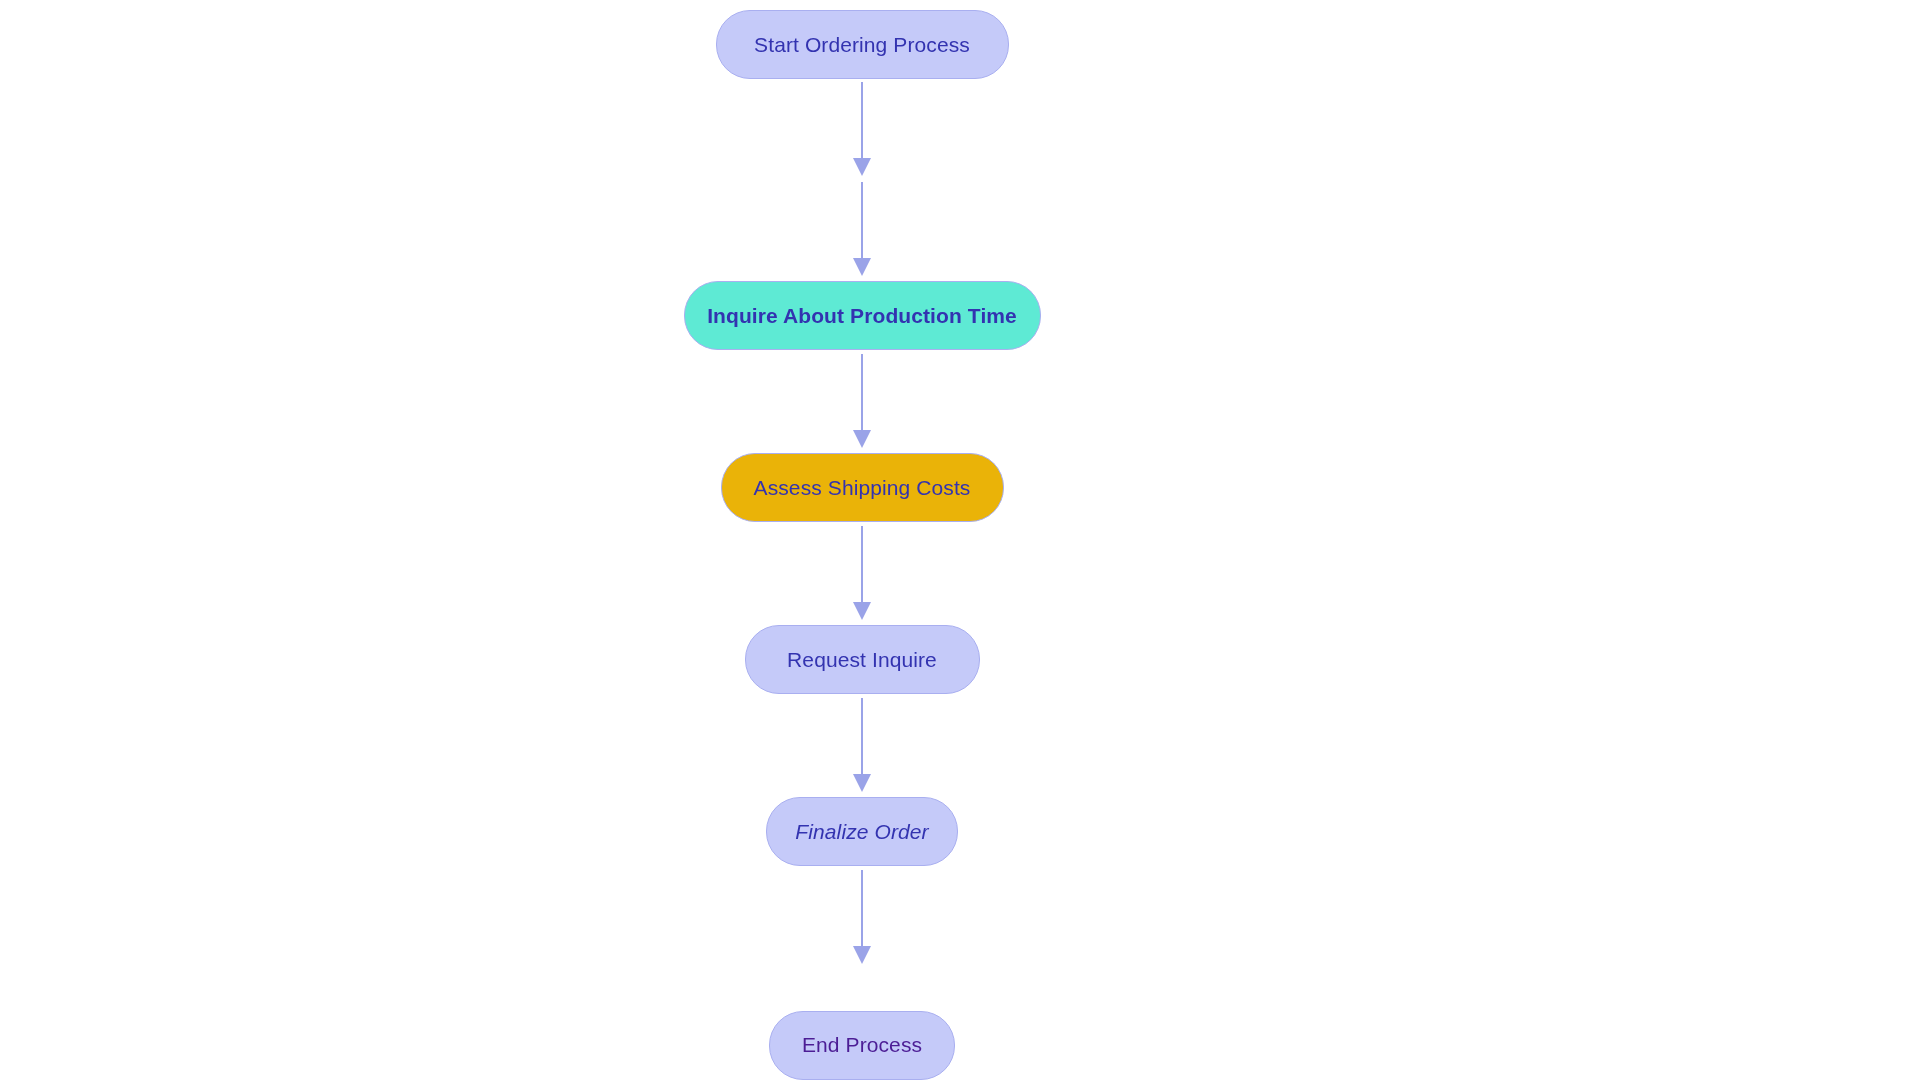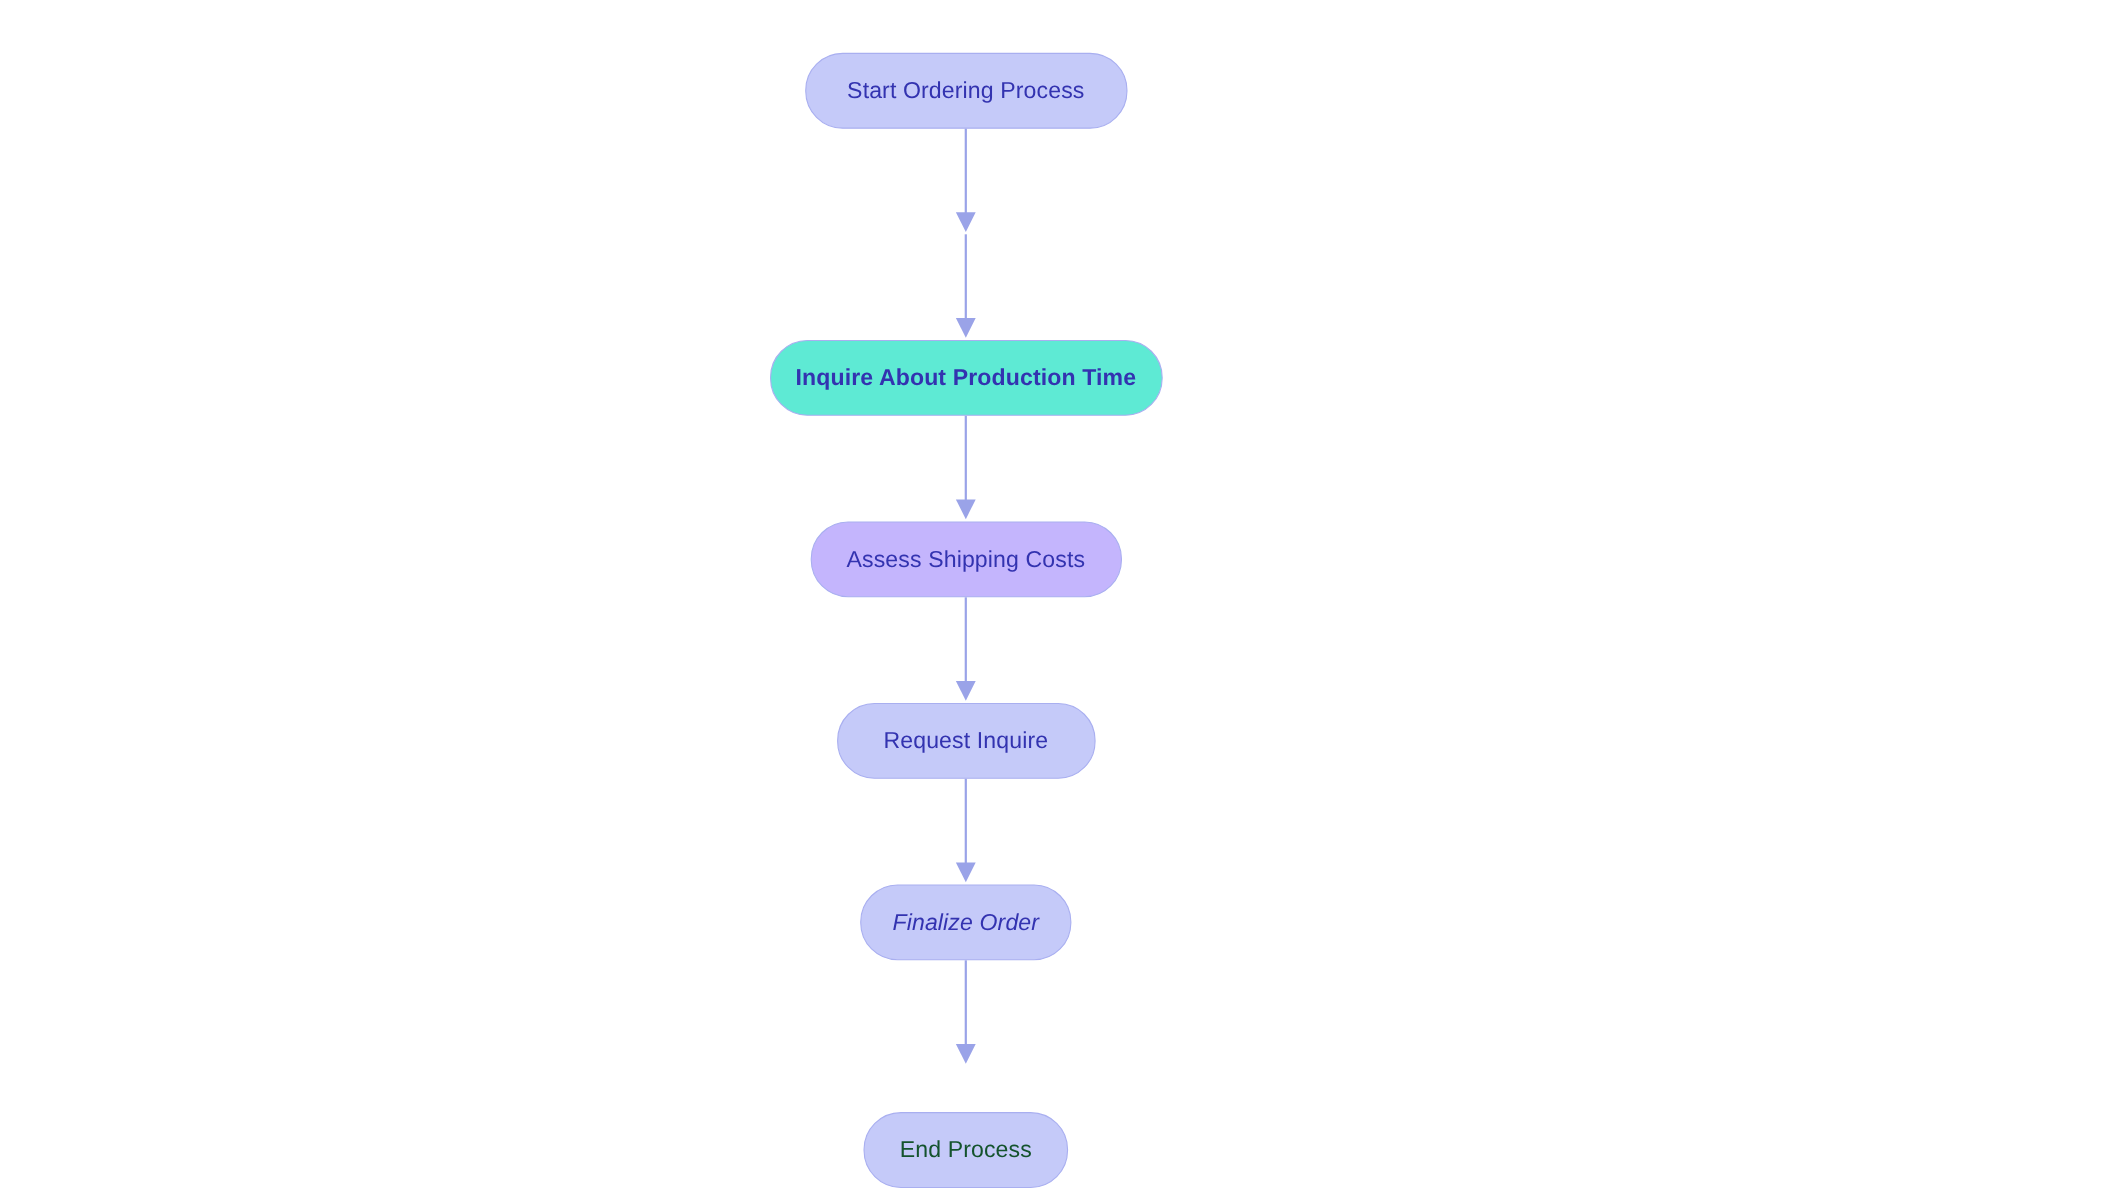--- a/index.html
+++ b/index.html
@@ -18,28 +18,28 @@
   #flowchart-canvas {
     position: relative;
     width: 1920px;
     height: 1080px;
     background: #ffffff;
   }
 
   
   .chain {
     position: absolute;
-    left: 16px;
+    left: 0;
     top: 0;
     width: 1724px;
     height: 1080px;
     display: flex;
     flex-direction: column;
     align-items: center;
-    justify-content: flex-end;
+    justify-content: space-between;
     padding-top: 10px;
     box-sizing: border-box;
   }
 
   
   .node {
     box-sizing: border-box;
     height: 69px;
     background: #c5caf9;
     border: 1.3px solid #a9aff0;
@@ -104,21 +104,21 @@
     </div>
 
     <div class="node" style="width: 357px; background: #5eead4; border-color: rgb(169, 175, 240); color: rgb(51, 51, 176); font-weight: bold;">
       <span>Inquire About Production Time</span>
     </div>
     <div class="connector">
       <div class="shaft" style="background: rgb(154, 163, 232);"></div>
       <div class="head" style="border-top-color: rgb(154, 163, 232);"></div>
     </div>
 
-    <div class="node" style="width: 283px; background: #c4b5fd; border-color: rgb(169, 175, 240); color: rgb(51, 51, 176);">
+    <div class="node" style="width: 283px; background: #eab308; border-color: rgb(169, 175, 240); color: rgb(51, 51, 176);">
       <span>Assess Shipping Costs</span>
     </div>
     <div class="connector">
       <div class="shaft" style="background: rgb(154, 163, 232);"></div>
       <div class="head" style="border-top-color: rgb(154, 163, 232);"></div>
     </div>
 
     <div class="node" style="width: 235px; background: rgb(197, 202, 249); border-color: rgb(169, 175, 240); color: rgb(51, 51, 176);">
       <span>Request Inquire</span>
     </div>
@@ -128,18 +128,18 @@
     </div>
 
     <div class="node" style="width: 192px; background: rgb(197, 202, 249); border-color: rgb(169, 175, 240); color: rgb(51, 51, 176); font-style: italic;">
       <span>Finalize Order</span>
     </div>
     <div class="connector">
       <div class="shaft" style="background: rgb(154, 163, 232);"></div>
       <div class="head" style="border-top-color: rgb(154, 163, 232);"></div>
     </div>
 
-    <div class="node" style="width: 186px; background: rgb(197, 202, 249); border-color: rgb(169, 175, 240); color: #14532d; margin-top: 42px;">
+    <div class="node" style="width: 186px; background: rgb(197, 202, 249); border-color: rgb(169, 175, 240); color: #4c1d95; margin-top: 42px;">
       <span>End Process</span>
     </div>
 
   </div>
 </div>
 
 </body></html>

